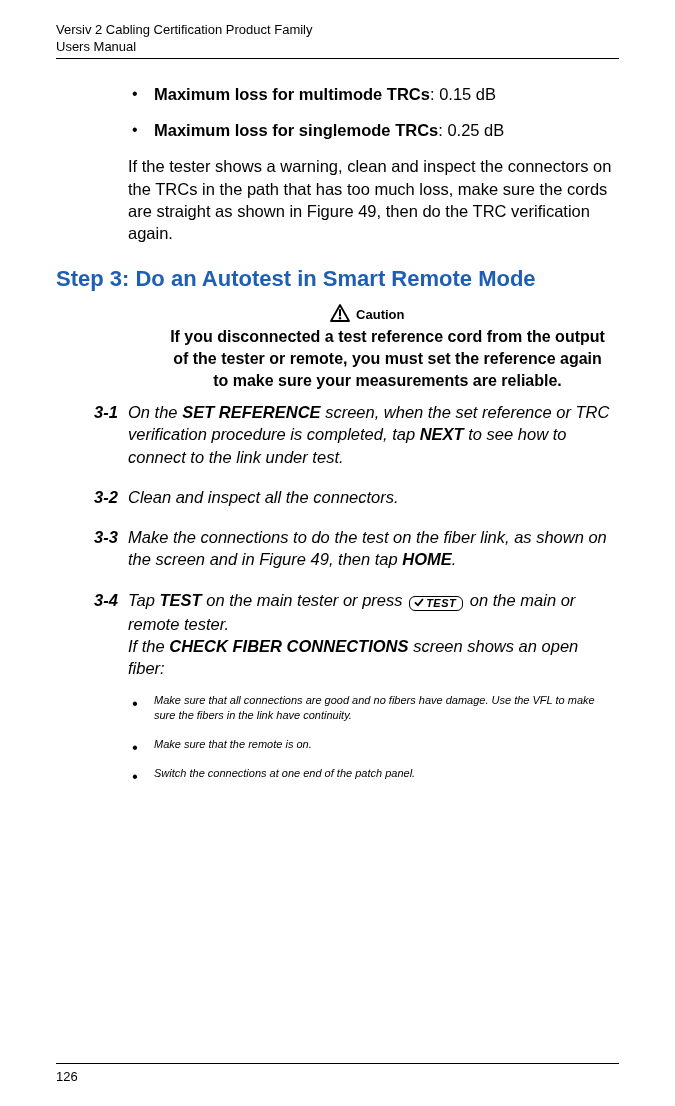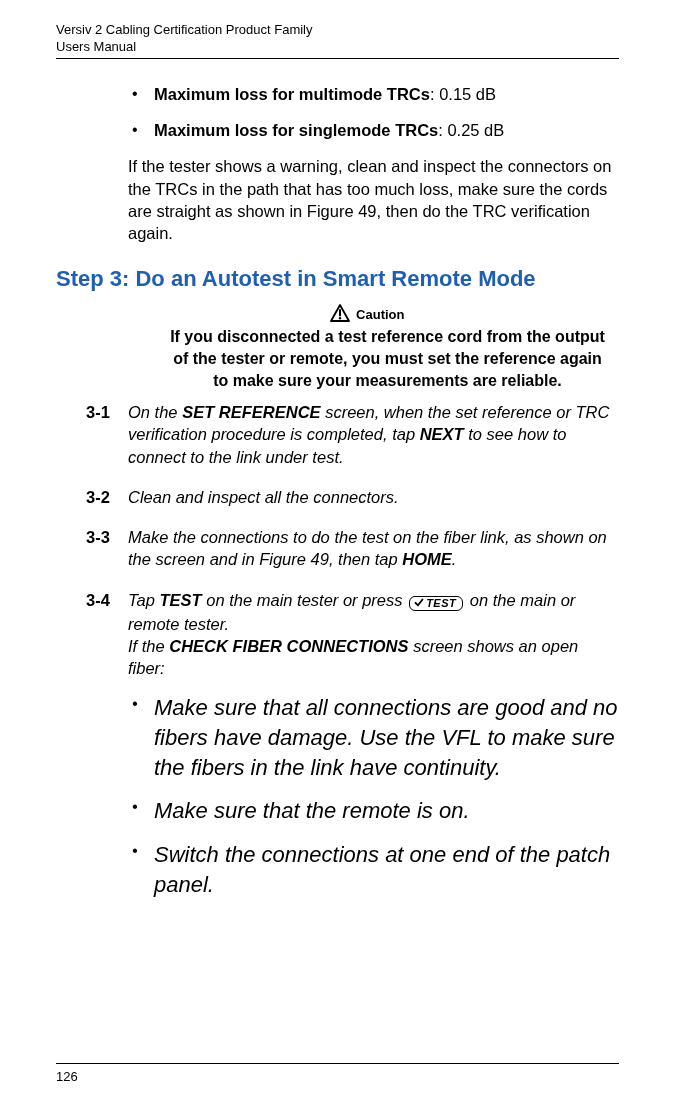--- a/index.html
+++ b/index.html
@@ -91,36 +91,37 @@
     .num-item {
       position: relative;
       padding-left: 0;
       margin-left: -42px;
       margin-bottom: 18px;
       font-size: 16.5px;
       line-height: 1.35;
     }
     .num-label {
       position: absolute;
-      left: 0;
+      left: 8px;
       top: 0;
       font-weight: bold;
+      font-style: italic;
     }
     .num-body {
       margin-left: 42px;
       font-style: italic;
     }
     .num-body .para {
       margin-bottom: 0;
     }
     .sub-bullet {
       position: relative;
       padding-left: 26px;
       margin-top: 14px;
-      font-size: 22px;
+      font-size: 11px;
       line-height: 1.35;
     }
     .sub-bullet::before {
       content: "•";
       position: absolute;
       left: 4px;
       top: 0;
       font-size: 16px;
     }
     .inline-key {

